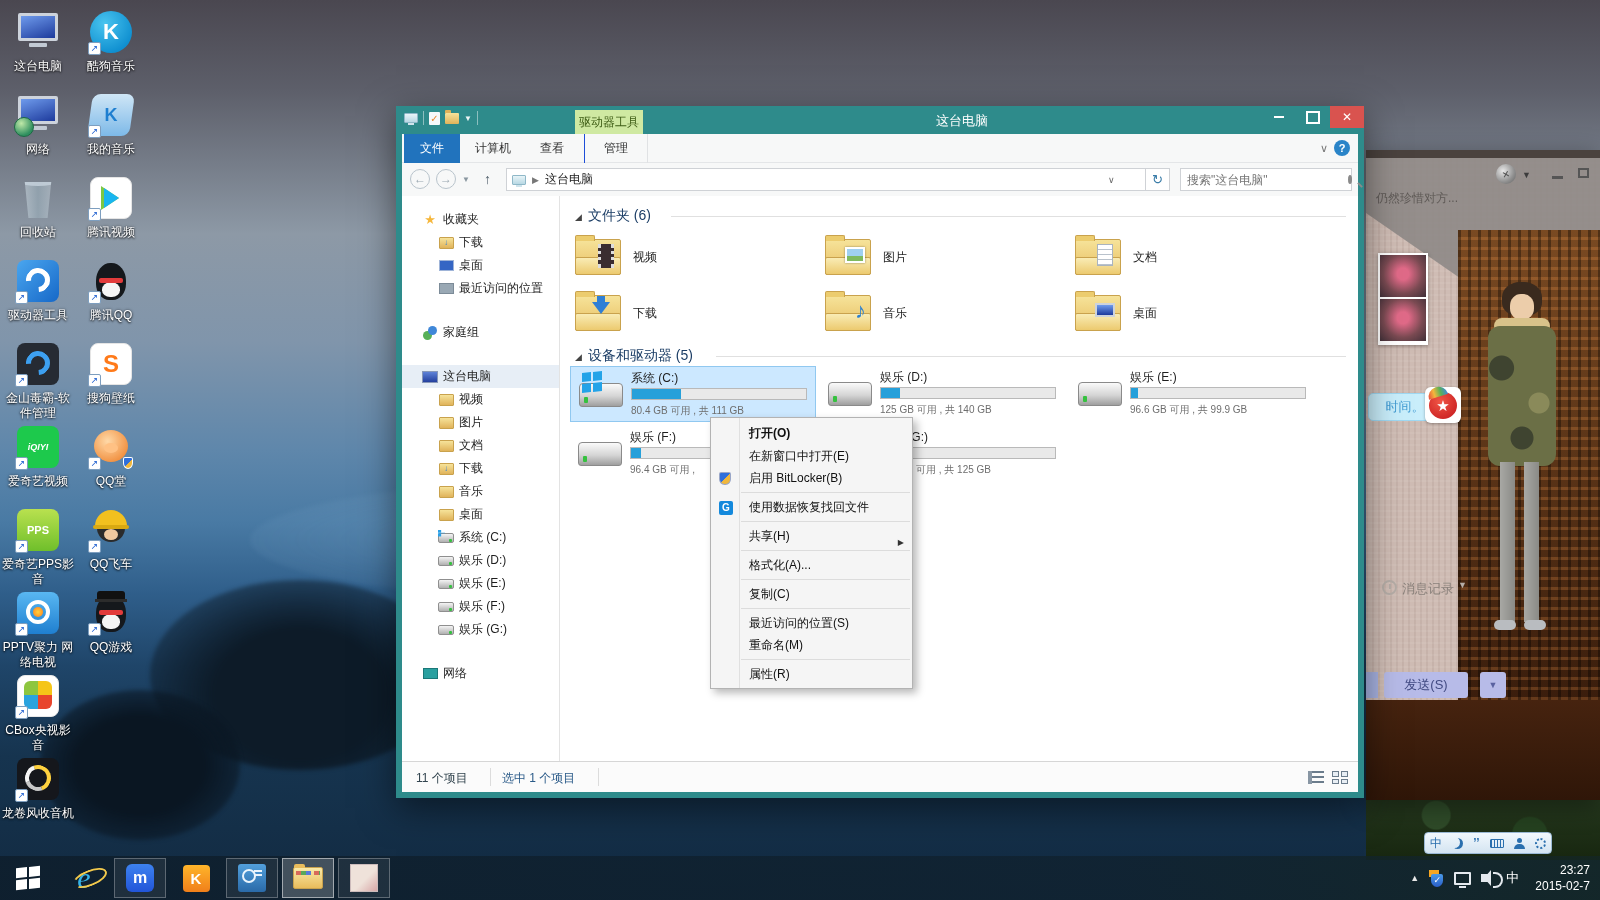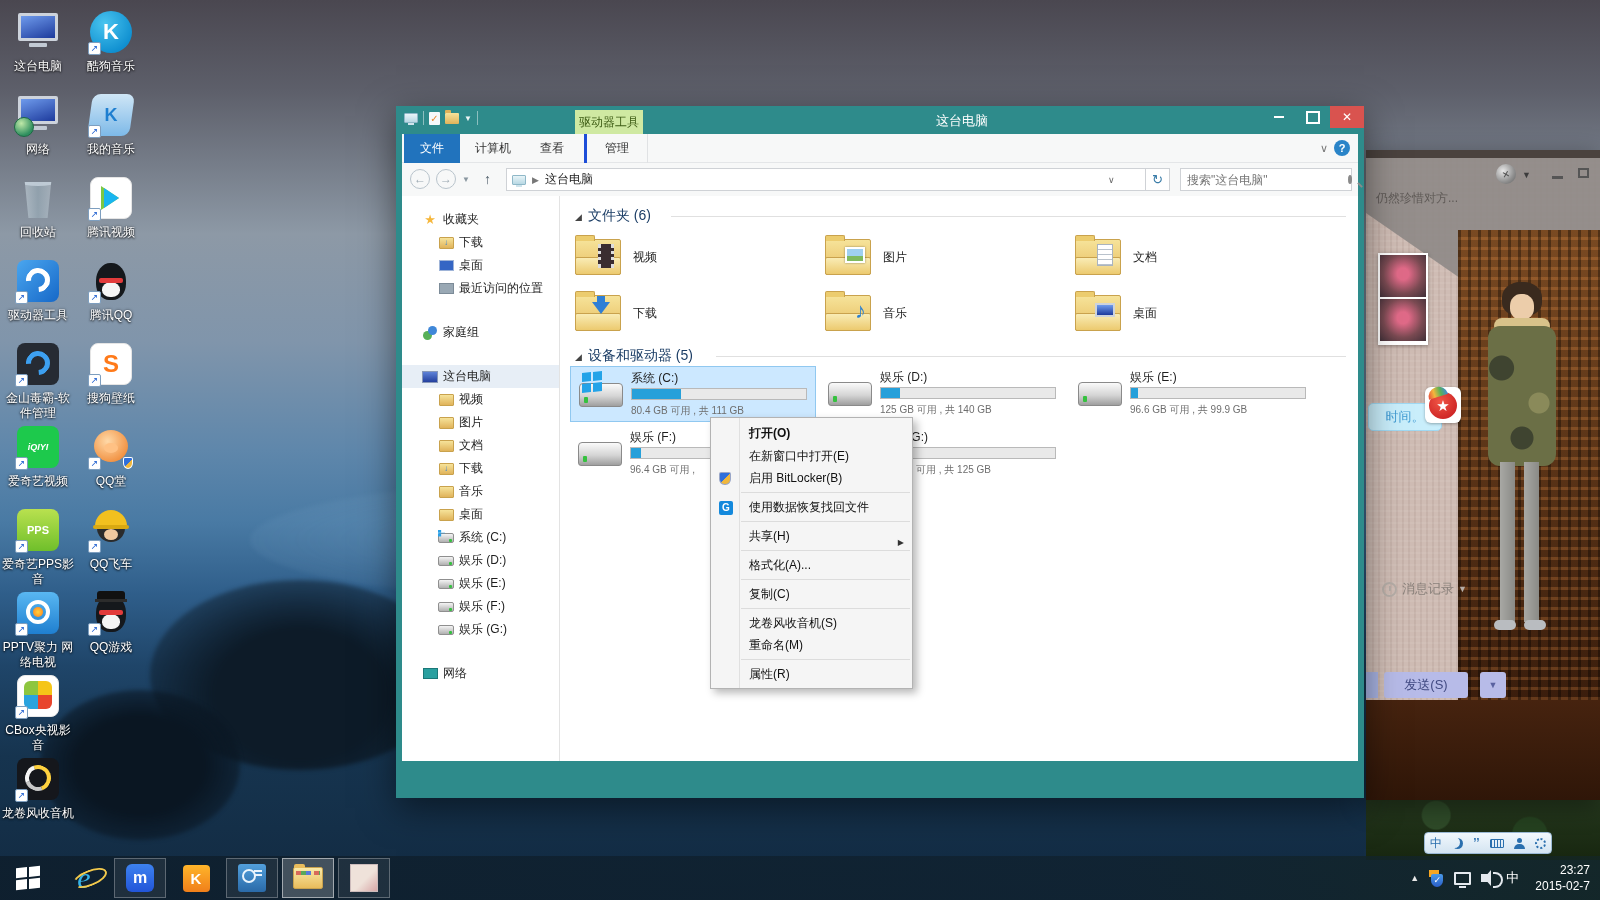--- a/index.html
+++ b/index.html
@@ -65,21 +65,21 @@
   #win-controls { position:absolute; right:0; top:0; height:22px; display:flex; }
   .wc { width:34px; height:22px; display:flex; align-items:center; justify-content:center; color:#fff; }
   .wc-min::after { content:""; width:10px; height:2px; background:#fff; }
   .wc-max::after { content:""; width:10px; height:9px; border:2px solid #fff; }
   #wc-close { background:#d9534f; font-size:12px; }
   #ribbon { position:absolute; left:6px; top:28px; right:6px; height:29px; background:#f7f8f8; border-bottom:1px solid #e4e6e8; }
   .rtab { position:absolute; top:0; height:29px; line-height:29px; font-size:12px; color:#333; text-align:center; }
   #tab-file { left:2px; width:56px; background:#2173bd; color:#fff; }
   #tab-computer { left:62px; width:58px; }
   #tab-view { left:124px; width:52px; }
-  #tab-manage { left:182px; width:64px; border-left:3px solid #1d4ed8; border-right:1px solid #e0e2e4; }
+  #tab-manage { left:182px; width:64px; border-left:1px solid #1d4ed8; border-right:1px solid #e0e2e4; }
   #ribbon-chevron { position:absolute; right:30px; top:8px; color:#777; font-size:11px; }
   #help-btn { position:absolute; right:8px; top:6px; width:16px; height:16px; border-radius:50%; background:#2a84c8; color:#fff; font-size:11px; font-weight:bold; text-align:center; line-height:16px; }
   #navbar { position:absolute; left:6px; top:57px; right:6px; height:33px; background:#f7f8f8; }
   .navcirc { position:absolute; top:6px; width:20px; height:20px; border:1px solid #b9c4cc; border-radius:50%; color:#9aa7b0; font-size:12px; text-align:center; line-height:18px; }
   #nav-drop { position:absolute; left:60px; top:12px; font-size:8px; color:#8a97a0; }
   #nav-up { position:absolute; left:82px; top:8px; color:#4a5a66; font-size:14px; }
   #addressbox { position:absolute; left:104px; top:5px; width:640px; height:23px; background:#fff; border:1px solid #cfd2d6; display:flex; align-items:center; font-size:12px; color:#222; }
   #addr-drop { position:absolute; left:706px; top:12px; font-size:9px; color:#666; }
   #refreshbox { position:absolute; left:744px; top:5px; width:24px; height:23px; border:1px solid #cfd2d6; border-left:none; background:#fff; text-align:center; line-height:21px; color:#3a7ca8; font-size:13px; }
   #searchbox { position:absolute; left:778px; top:5px; width:172px; height:23px; background:#fff; border:1px solid #cfd2d6; display:flex; align-items:center; }
@@ -170,25 +170,25 @@
   .photo { width:46px; height:42px; background:radial-gradient(circle at 50% 45%,#e06a88 18%,#7a4a52 60%,#403038); margin-bottom:2px; }
   #brown-panel { position:absolute; left:92px; top:80px; right:0; height:470px; background-color:#5c3317;
     background-image:repeating-linear-gradient(90deg,rgba(0,0,0,.35) 0 3px,transparent 3px 10px),repeating-linear-gradient(0deg,rgba(255,160,80,.22) 0 3px,transparent 3px 10px),linear-gradient(180deg,#7a4a22,#3a1d0c); }
   .av-hair { position:absolute; left:44px; top:52px; width:40px; height:34px; background:#3a2a1e; border-radius:45% 45% 40% 40%; }
   .av-face { position:absolute; left:52px; top:64px; width:24px; height:26px; background:#eccdaa; border-radius:45%; }
   .av-collar { position:absolute; left:36px; top:88px; width:56px; height:16px; background:#d8c28a; border-radius:8px; }
   .av-jacket { position:absolute; left:30px; top:96px; width:68px; height:140px; border-radius:12px; background:#6b6f46;
     background-image:radial-gradient(circle at 20% 30%,#3f4430 12px,transparent 13px),radial-gradient(circle at 75% 55%,#8a8a5a 10px,transparent 11px),radial-gradient(circle at 50% 80%,#3f4430 11px,transparent 12px); }
   .av-leg { position:absolute; top:232px; width:15px; height:160px; background:linear-gradient(90deg,#a8a8a4,#8a8a86); }
   .av-shoe { position:absolute; top:390px; width:22px; height:10px; background:#b9bcc0; border-radius:5px; }
-  #bubble { position:absolute; left:2px; top:253px; width:74px; height:28px; background:#c9eefb; border:1px solid #9fd8f2; border-radius:5px; font-size:13px; color:#3f9ad2; text-align:center; line-height:26px; }
+  #bubble { position:absolute; left:2px; top:243px; width:74px; height:28px; background:#c9eefb; border:1px solid #9fd8f2; border-radius:5px; font-size:13px; color:#3f9ad2; text-align:center; line-height:26px; }
   #redicon { position:absolute; left:59px; top:237px; width:36px; height:36px; background:#fff; border-radius:6px; box-shadow:0 1px 3px rgba(0,0,0,.3); }
   #redicon .rc { position:absolute; left:4px; top:5px; width:28px; height:27px; border-radius:50%; background:radial-gradient(circle at 40% 35%,#f05545,#c3161c); color:#fff; font-size:15px; text-align:center; line-height:27px; }
   #redicon .rb { position:absolute; left:2px; top:0px; width:20px; height:10px; border-radius:10px 10px 0 0; background:linear-gradient(90deg,#e84c3d,#f5b63c,#58b058,#3f87d8); transform:rotate(-18deg); }
-  #history { position:absolute; left:16px; top:430px; display:flex; align-items:center; color:#8a817b; font-size:13px; }
+  #history { position:absolute; left:16px; top:430px; display:flex; color:#8a817b; font-size:13px; }
   .clock-ico { width:15px; height:15px; border:2px solid #b5ada7; border-radius:50%; position:relative; margin-right:5px; }
   .clock-ico::after { content:""; position:absolute; left:5px; top:2px; width:2px; height:5px; background:#b5ada7; }
   #history .hdrop { font-size:9px; color:#b5ada7; margin-left:4px; }
   #send-sliver { position:absolute; left:0; top:522px; width:12px; height:26px; background:#a9b4e4; }
   #send-btn { position:absolute; left:18px; top:522px; width:84px; height:26px; background:#b7bbe8; border-radius:3px; font-size:13px; color:#414a82; text-align:center; line-height:26px; }
   #send-drop { position:absolute; left:114px; top:522px; width:26px; height:26px; background:#b7bbe8; border-radius:3px; color:#5a62a0; font-size:9px; text-align:center; line-height:26px; }
   #chat-bottom { position:absolute; left:0; top:550px; width:100%; height:100px; background:linear-gradient(180deg,#46230f,#2f1608); }
 
   
   #imebar { left:1424px; top:832px; width:128px; height:22px; z-index:7; background:linear-gradient(#f2f8fd,#d4e4f1); border:1px solid #9ab8d4; border-radius:4px; display:flex; align-items:center; justify-content:space-around; color:#2a6fae; font-size:12px; }
@@ -626,36 +626,49 @@
       <div class="dtile" style="left:259px;top:230px">
         <div class="drv-ico"></div>
         <div class="dname">娱乐 (G:)</div>
         <div class="dbar">
             <i style="width:5%"></i>
           </div>
         <div class="dcap g-shift">可用 , 共 125 GB</div>
       </div>
     </div>
   </div>
+  <div id="statusbar">
+    <span class="st" style="left:14px;color:#33454f">11 个项目</span>
+    <span class="st-sep" style="left:88px"></span>
+    <span class="st" style="left:100px;color:#2a5a88">选中 1 个项目</span>
+    <span class="st-sep" style="left:196px"></span>
+    <span class="v-list"></span>
+    <span class="v-thumb">
+        <i></i>
+        <i></i>
+        <i></i>
+        <i></i>
+      </span>
+  </div>
 </div>
 
 <div id="cmenu" class="abs">
   <div class="mitem bold">打开(O)</div>
   <div class="mitem">在新窗口中打开(E)</div>
   <div class="mitem"><span class="m-ico ico-shield"></span><span>启用 BitLocker(B)</span></div>
   <div class="msep"></div>
   <div class="mitem"><span class="m-ico ico-grec">G</span><span>使用数据恢复找回文件</span></div>
   <div class="msep"></div>
   <div class="mitem"><span>共享(H)</span><span class="subarrow">▶</span></div>
   <div class="msep"></div>
   <div class="mitem">格式化(A)...</div>
   <div class="msep"></div>
   <div class="mitem">复制(C)</div>
   <div class="msep"></div>
-  <div class="mitem">龙卷风收音机(S)</div>
+  <div class="mitem">最近访问的位置(S)</div>
   <div class="mitem">重命名(M)</div>
   <div class="msep"></div>
   <div class="mitem">属性(R)</div>
 </div>
 
 <div id="imebar" class="abs">
   <span>中</span>
   <span class="ime-moon"></span>
   <span style="font-weight:bold">’’</span>
   <span class="ime-kbd"></span>

